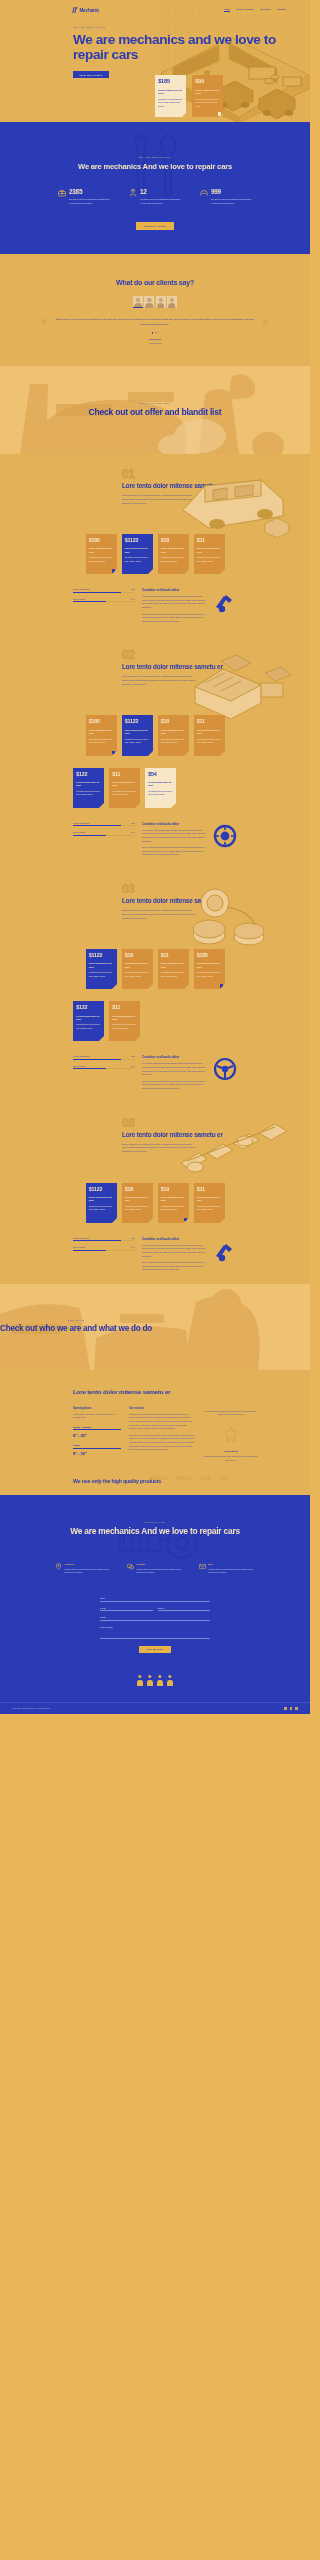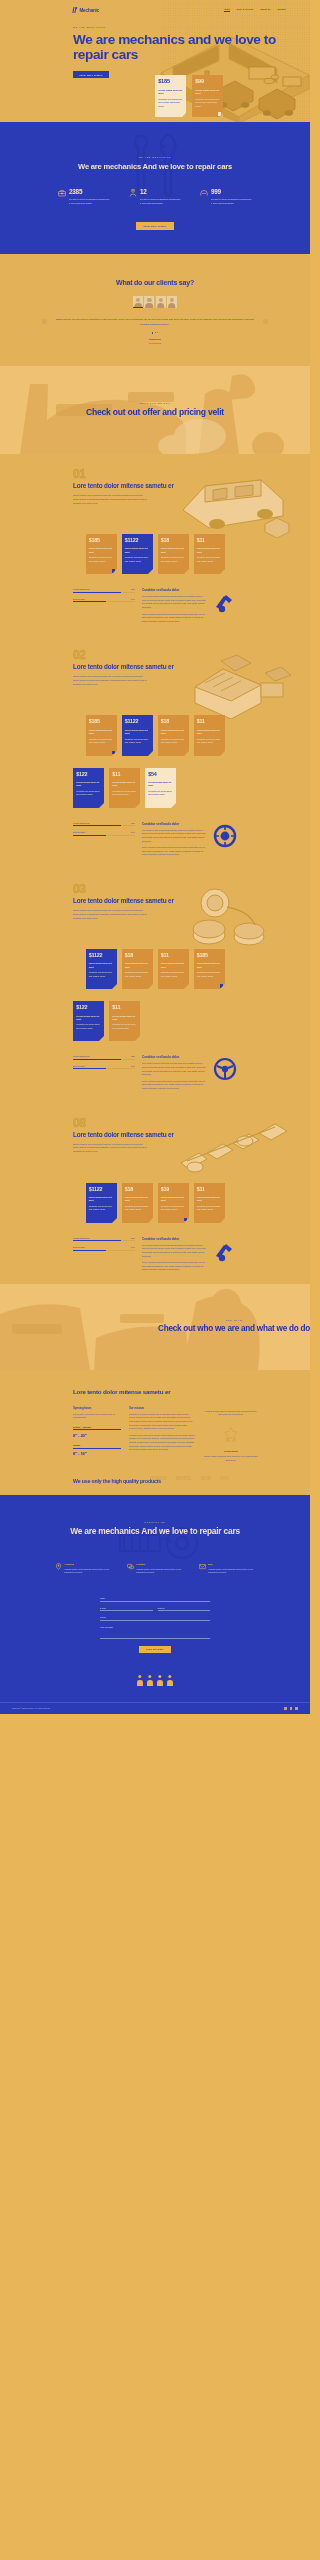--- a/index.html
+++ b/index.html
@@ -145,21 +145,21 @@
   .offer{
     position:relative;height:88px;background:#edbe6a;overflow:hidden;
     display:flex;align-items:center;justify-content:center;text-align:center;
   }
   .offer-img{position:absolute;inset:0;}
   .offer-in{position:relative;z-index:3;}
   .offer-h2{margin-top:3px;font-size:8.6px;line-height:1.25;font-weight:800;letter-spacing:-.25px;color:#2231b0;}
 
   
   .sect{background:#e3b157;padding:14px 0 8px;position:relative;}
-  .sect-head{position:relative;padding-left:73px;min-height:54px;}
+  .sect-head{position:relative;padding-left:114px;min-height:54px;margin-left:8px;}
   .sect-num{
     font-size:12px;font-weight:800;letter-spacing:-.5px;color:#d8a543;line-height:1;
     -webkit-text-stroke:.45px #c8993d;
   }
   .sect-h3{margin-top:2px;font-size:6.4px;line-height:1.25;font-weight:800;letter-spacing:-.18px;}
   .sect-p{margin-top:4px;width:75px;font-size:1.95px;line-height:1.95;font-weight:600;opacity:.6;}
   .sect-art{position:absolute;right:10px;top:-2px;width:135px;height:72px;}
 
   .cards-row{display:flex;gap:5px;justify-content:center;margin-top:12px;}
   .card{width:31px;position:relative;padding:4px 3.2px 11px;}
@@ -186,21 +186,21 @@
   .bar-track{margin-top:1.4px;height:1.1px;background:#d6a54c;}
   .bar-fill{height:1.1px;background:#2a3bb5;}
   .feat-txt{width:64px;}
   .feat-h4{font-size:3px;line-height:1.35;font-weight:800;}
   .feat-p{margin-top:3px;font-size:1.85px;line-height:1.95;font-weight:600;opacity:.62;}
   .feat-ic{width:24px;height:24px;flex:none;margin-top:2px;}
 
   
   .team{
     position:relative;height:86px;background:#edbe6a;overflow:hidden;
-    display:flex;align-items:center;justify-content:flex-end;text-align:center;
+    display:flex;align-items:center;justify-content:flex-start;text-align:center;
   }
   .team-h2{margin-top:3px;font-size:8.2px;line-height:1.26;font-weight:800;letter-spacing:-.25px;color:#2231b0;}
 
   
   .about{background:#e3b157;padding:18px 0 14px;}
   .about-h3{padding-left:73px;font-size:6.2px;line-height:1.26;font-weight:800;letter-spacing:-.18px;}
   .about-cols{display:flex;gap:8px;padding:11px 0 0 73px;}
   .col-h4{font-size:2.6px;font-weight:800;}
   .col-p{margin-top:3px;font-size:1.85px;line-height:1.95;font-weight:600;opacity:.6;}
   .col-a{width:48px;}
@@ -409,21 +409,21 @@
         <ellipse cx="200" cy="70" rx="26" ry="17"></ellipse>
         <ellipse cx="178" cy="80" rx="20" ry="12"></ellipse>
       </g>
       <g fill="#d7a04a" opacity=".6">
         <rect x="56" y="38" width="56" height="12" rx="2"></rect>
         <rect x="128" y="26" width="46" height="10" rx="2"></rect>
       </g>
     </svg>
     <div class="offer-in">
       <div class="eyebrow">WHAT CAN WE DO?</div>
-      <h2 class="offer-h2">Check out out offer and pricing velit</h2>
+      <h2 class="offer-h2">Check out out offer and blandit list</h2>
     </div>
   </section>
 
   <section class="sect">
     <div class="sect-head">
       <div class="sect-num">01</div>
       <h3 class="sect-h3">Lore tento dolor mitense sametu er</h3>
       <p class="sect-p">Mauris rhoncus orci in imperdiet placerat. Vestibulum euismod sed suscipit ligula volutpat a feugiat amet maximus. Cras massa mollis. Maecenas ut eros ac vulputate scelerisque odio.</p>
       <svg class="sect-art" viewBox="0 0 135 72">
         <g fill="#f0cd94" stroke="#c8993d" stroke-width="1">

